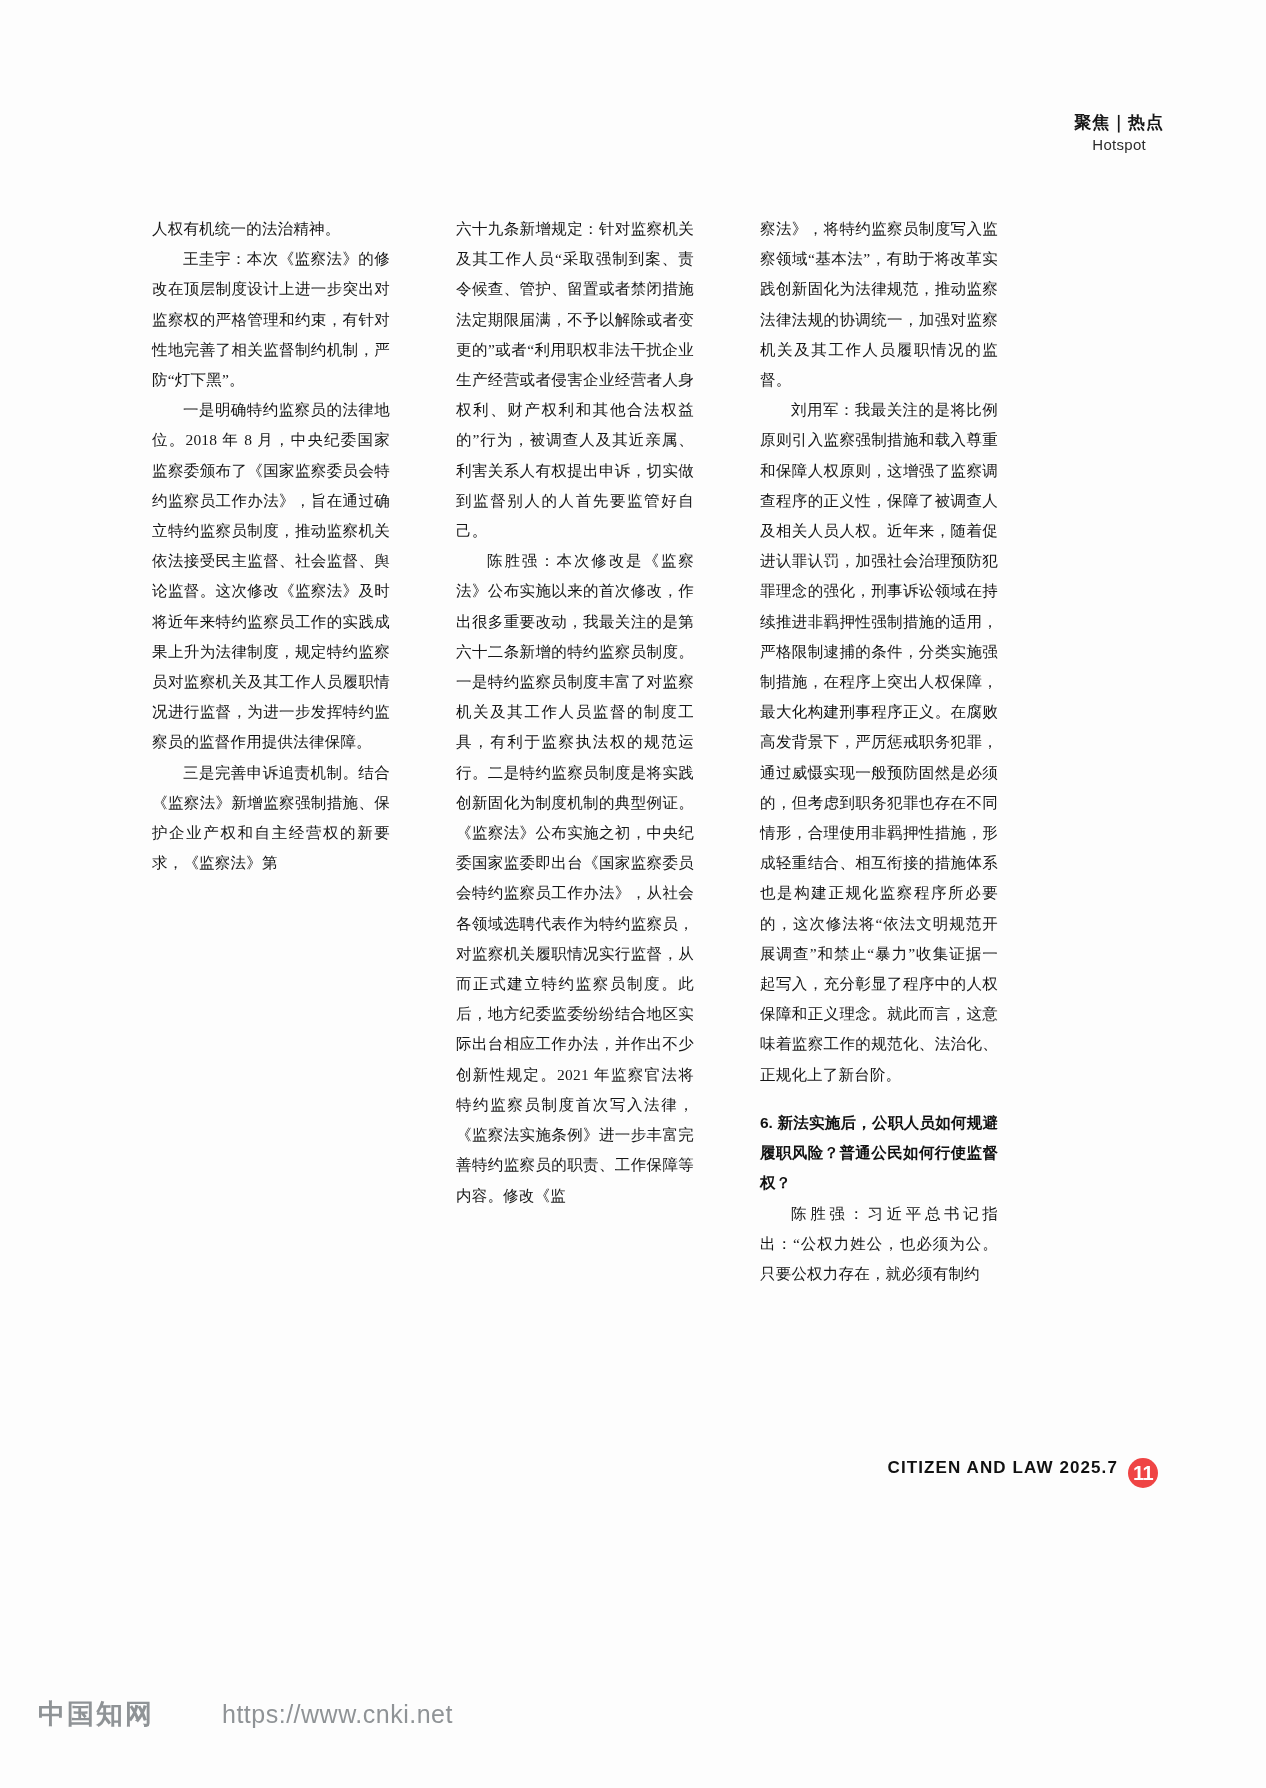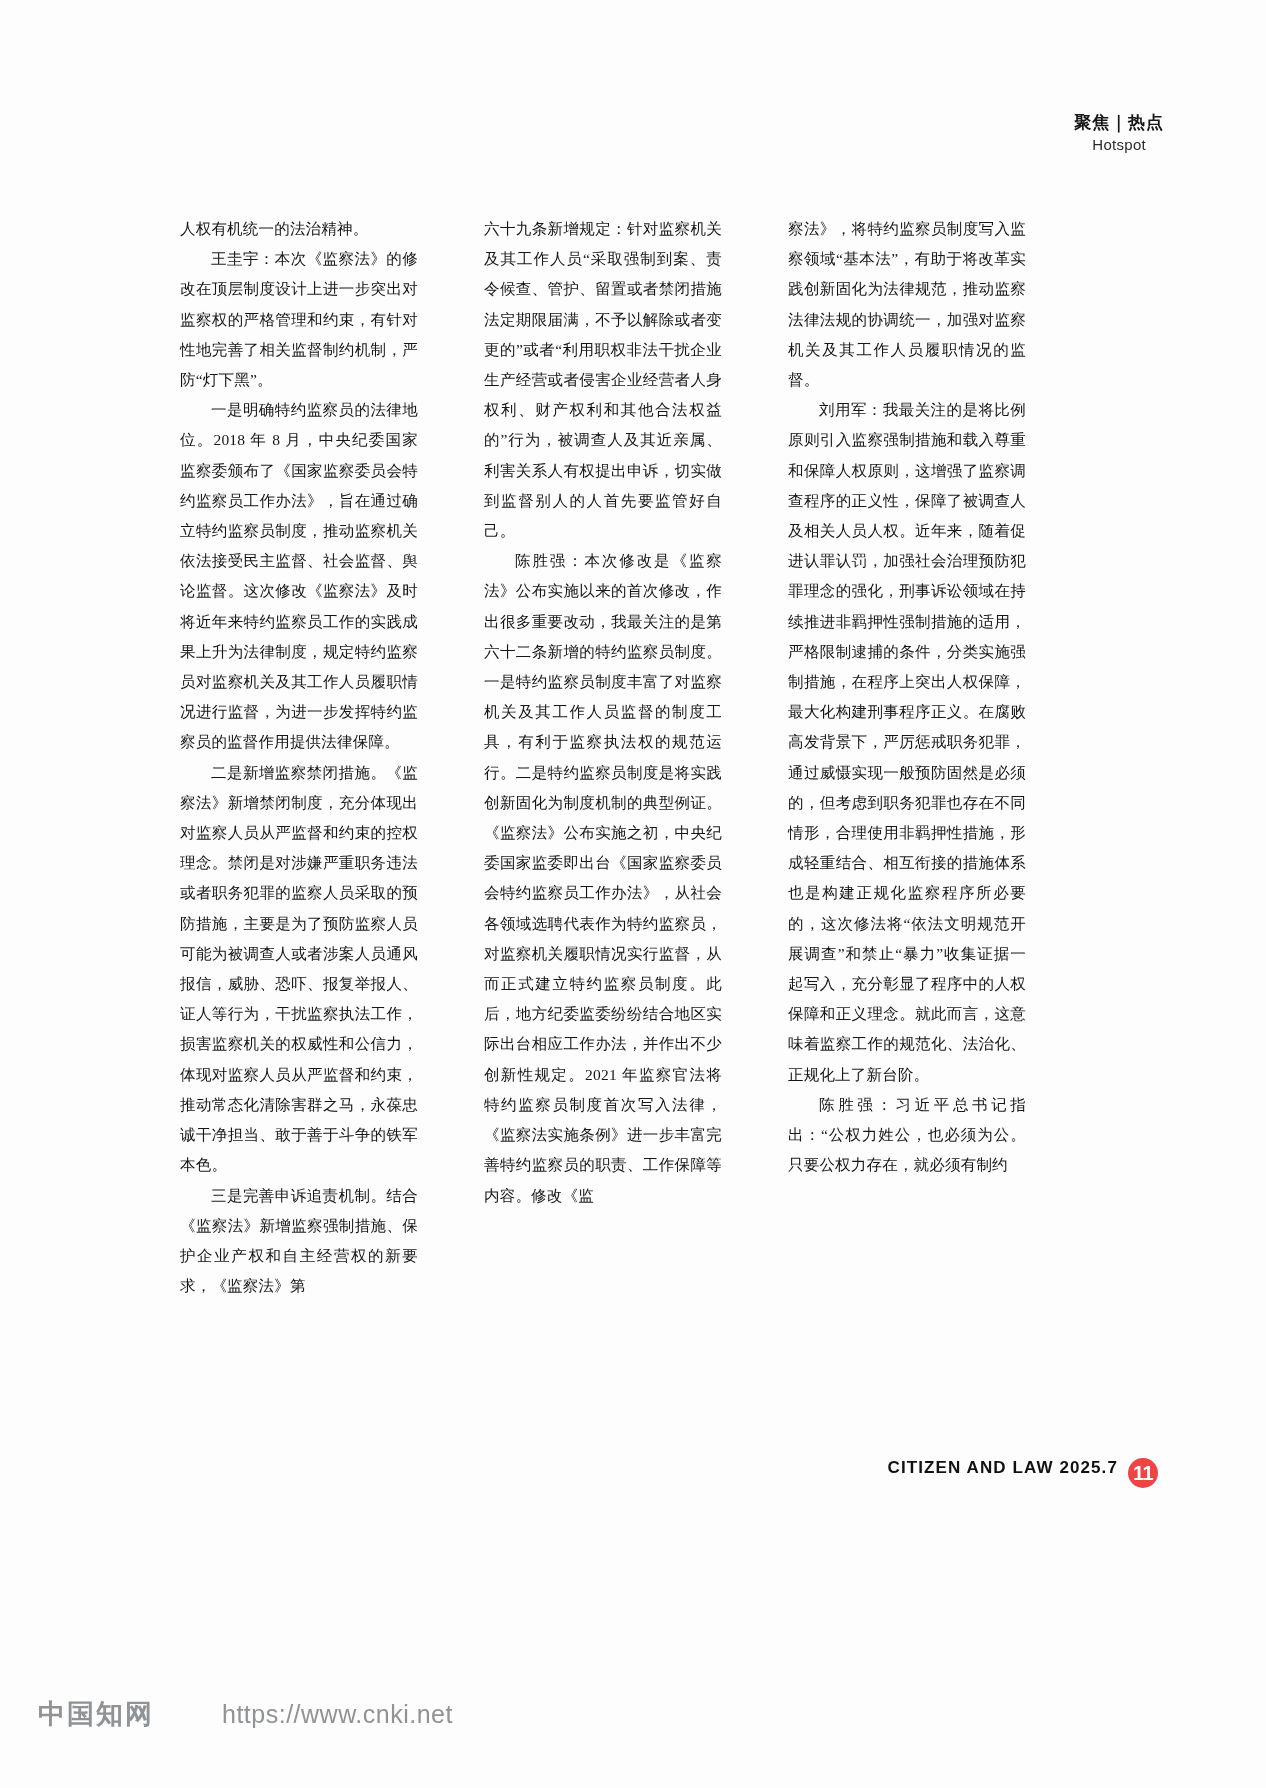--- a/index.html
+++ b/index.html
@@ -40,21 +40,21 @@
   .header .en {
     font-family: "Liberation Sans", sans-serif;
     font-size: 15px;
     color: #2b2b2b;
     margin-top: 3px;
     letter-spacing: 0.3px;
   }
   
   .columns {
     position: absolute;
-    left: 180px;
+    left: 152px;
     top: 214px;
     width: 950px;
     display: flex;
     gap: 34px;
   }
   .col {
     width: 238px;
     flex: 0 0 238px;
   }
   .col.mid { margin-left: 32px; }
@@ -138,32 +138,32 @@
     <div class="cn">聚焦｜热点</div>
     <div class="en">Hotspot</div>
   </div>
 
   <div class="columns">
 
     <div class="col left">
       <p>人权有机统一的法治精神。</p>
       <p class="indent">王圭宇：本次《监察法》的修改在顶层制度设计上进一步突出对监察权的严格管理和约束，有针对性地完善了相关监督制约机制，严防“灯下黑”。</p>
       <p class="indent">一是明确特约监察员的法律地位。2018 年 8 月，中央纪委国家监察委颁布了《国家监察委员会特约监察员工作办法》，旨在通过确立特约监察员制度，推动监察机关依法接受民主监督、社会监督、舆论监督。这次修改《监察法》及时将近年来特约监察员工作的实践成果上升为法律制度，规定特约监察员对监察机关及其工作人员履职情况进行监督，为进一步发挥特约监察员的监督作用提供法律保障。</p>
-      <p class="indent">二是新增监察禁闭措施。《监察法》新增禁闭制度，充分体现出对监察人员从严监督和约束的控权理念。禁闭是对涉嫌严重职务违法或者职务犯罪的监察人员采取的预防措施，主要是为了预防监察人员可能为被调查人或者涉案人员通风报信，威胁、恐吓、报复举报人、证人等行为，干扰监察执法工作，损害监察机关的权威性和公信力，体现对监察人员从严监督和约束，推动常态化清除害群之马，永葆忠诚干净担当、敢于善于斗争的铁军本色。</p>
       <p class="indent">三是完善申诉追责机制。结合《监察法》新增监察强制措施、保护企业产权和自主经营权的新要求，《监察法》第</p>
     </div>
 
     <div class="col mid">
       <p>六十九条新增规定：针对监察机关及其工作人员“采取强制到案、责令候查、管护、留置或者禁闭措施法定期限届满，不予以解除或者变更的”或者“利用职权非法干扰企业生产经营或者侵害企业经营者人身权利、财产权利和其他合法权益的”行为，被调查人及其近亲属、利害关系人有权提出申诉，切实做到监督别人的人首先要监管好自己。</p>
       <p class="indent">陈胜强：本次修改是《监察法》公布实施以来的首次修改，作出很多重要改动，我最关注的是第六十二条新增的特约监察员制度。一是特约监察员制度丰富了对监察机关及其工作人员监督的制度工具，有利于监察执法权的规范运行。二是特约监察员制度是将实践创新固化为制度机制的典型例证。《监察法》公布实施之初，中央纪委国家监委即出台《国家监察委员会特约监察员工作办法》，从社会各领域选聘代表作为特约监察员，对监察机关履职情况实行监督，从而正式建立特约监察员制度。此后，地方纪委监委纷纷结合地区实际出台相应工作办法，并作出不少创新性规定。2021 年监察官法将特约监察员制度首次写入法律，《监察法实施条例》进一步丰富完善特约监察员的职责、工作保障等内容。修改《监</p>
     </div>
 
     <div class="col right">
       <p>察法》，将特约监察员制度写入监察领域“基本法”，有助于将改革实践创新固化为法律规范，推动监察法律法规的协调统一，加强对监察机关及其工作人员履职情况的监督。</p>
       <p class="indent">刘用军：我最关注的是将比例原则引入监察强制措施和载入尊重和保障人权原则，这增强了监察调查程序的正义性，保障了被调查人及相关人员人权。近年来，随着促进认罪认罚，加强社会治理预防犯罪理念的强化，刑事诉讼领域在持续推进非羁押性强制措施的适用，严格限制逮捕的条件，分类实施强制措施，在程序上突出人权保障，最大化构建刑事程序正义。在腐败高发背景下，严厉惩戒职务犯罪，通过威慑实现一般预防固然是必须的，但考虑到职务犯罪也存在不同情形，合理使用非羁押性措施，形成轻重结合、相互衔接的措施体系也是构建正规化监察程序所必要的，这次修法将“依法文明规范开展调查”和禁止“暴力”收集证据一起写入，充分彰显了程序中的人权保障和正义理念。就此而言，这意味着监察工作的规范化、法治化、正规化上了新台阶。</p>
+      <div class="q">6. 新法实施后，公职人员如何规避履职风险？普通公民如何行使监督权？</div>
       <p class="indent">陈胜强：习近平总书记指出：“公权力姓公，也必须为公。只要公权力存在，就必须有制约</p>
     </div>
 
   </div>
 
   <div class="footer">
     <div class="txt">CITIZEN AND LAW 2025.7</div>
     <div class="pagenum">11</div>
   </div>
 

